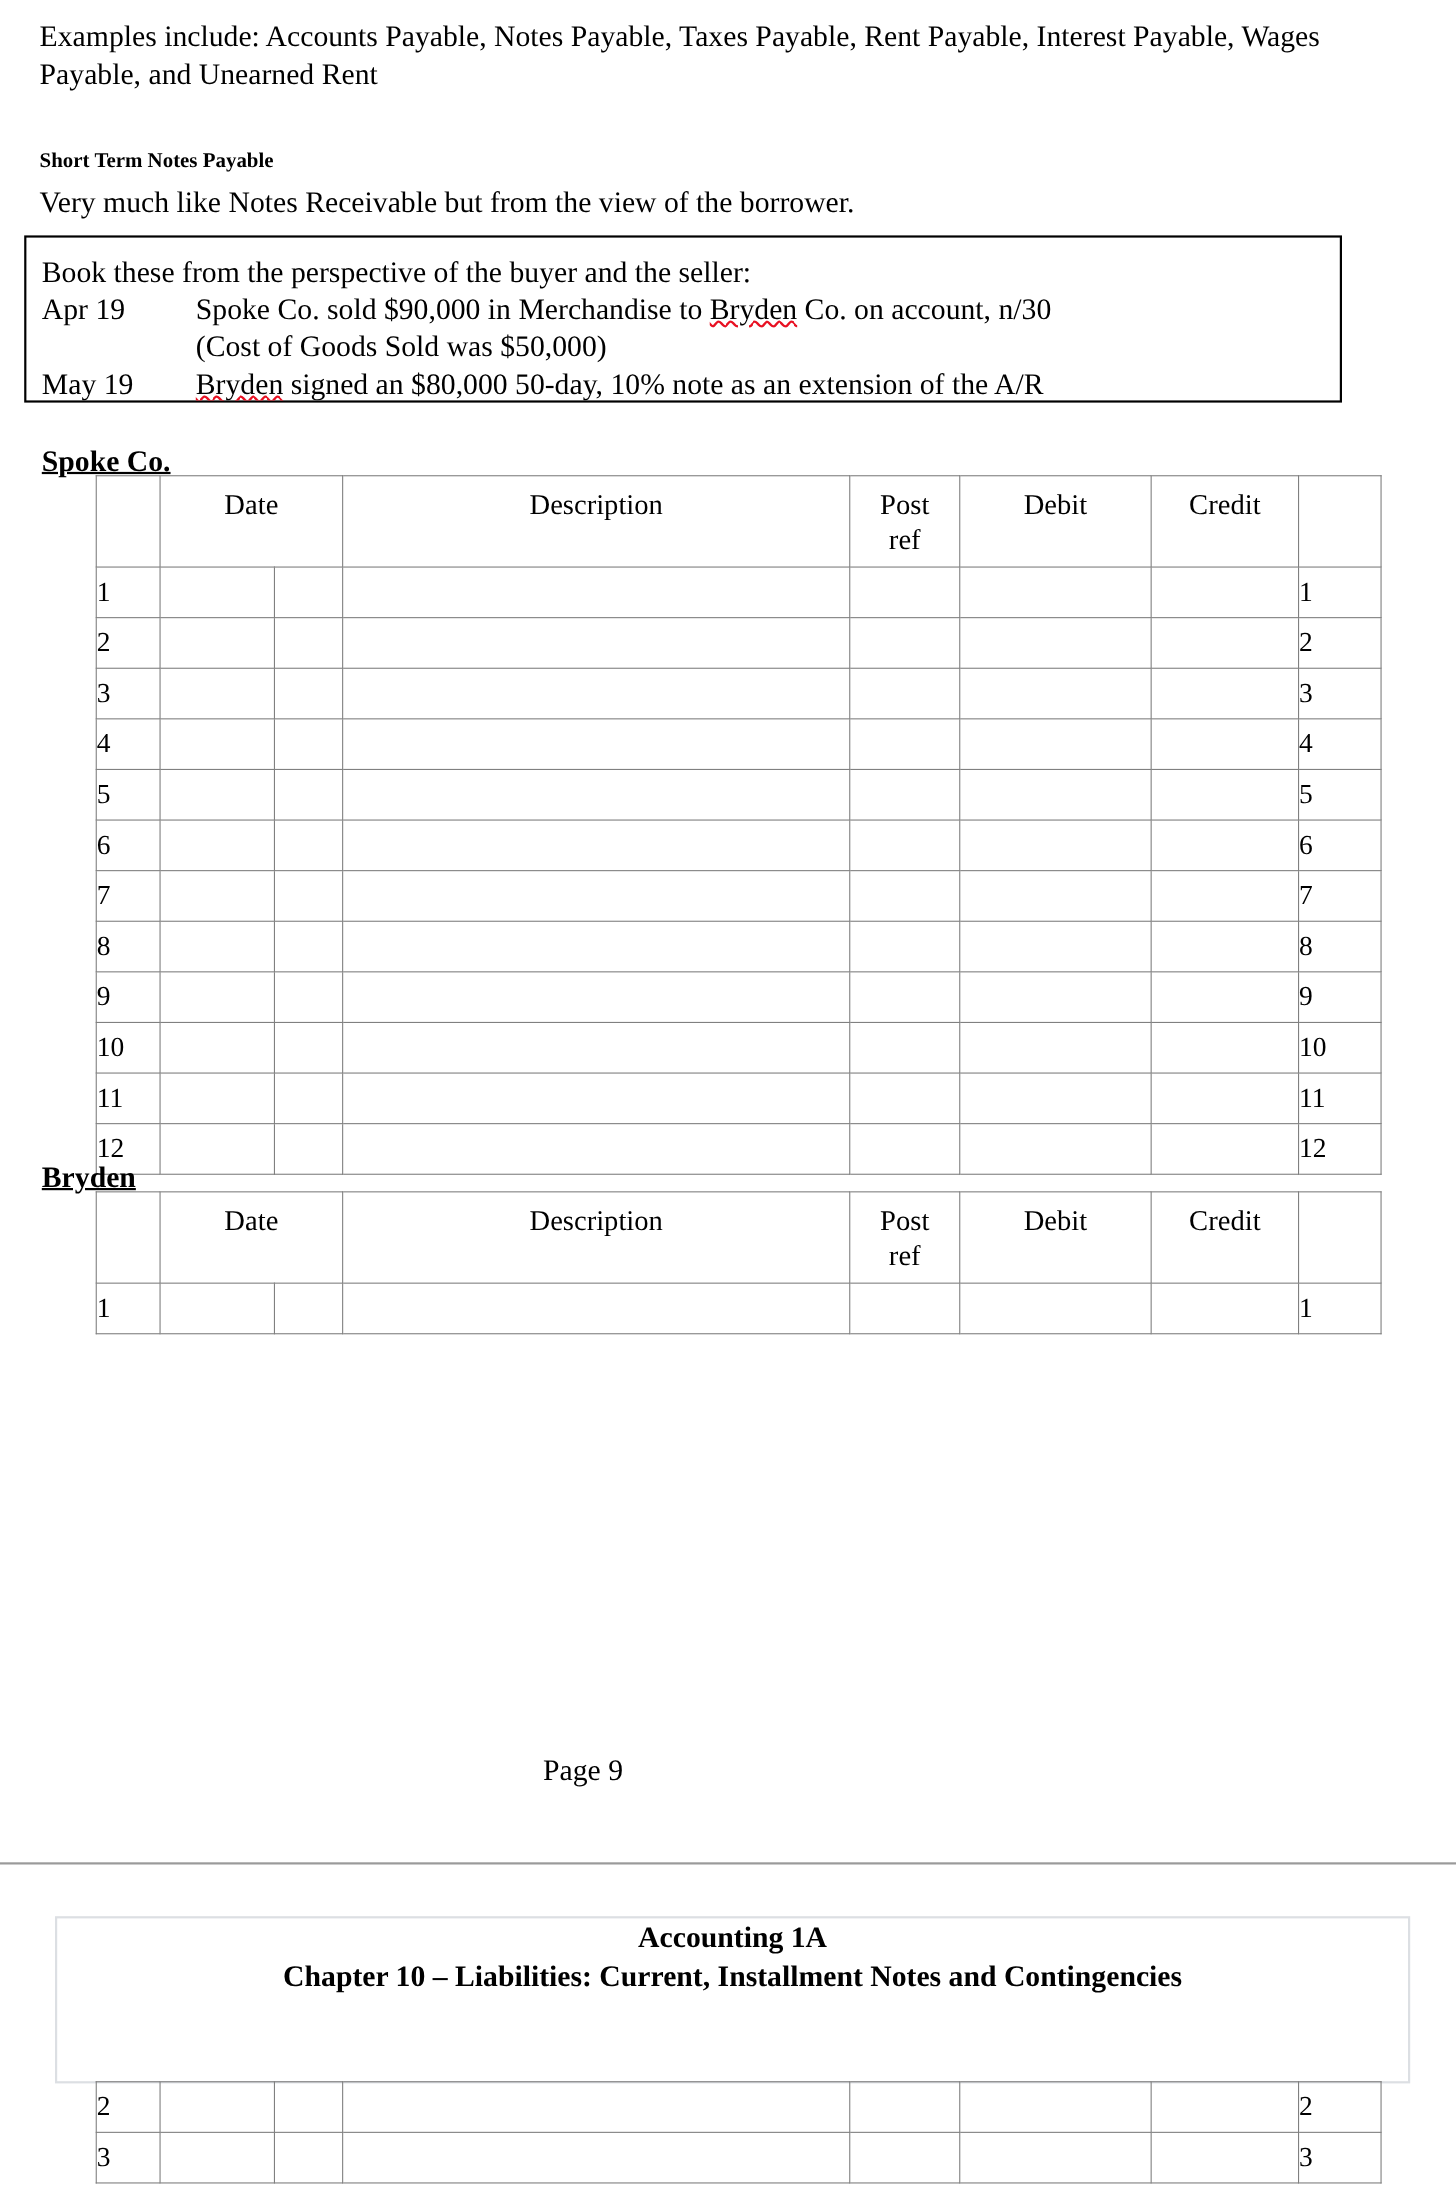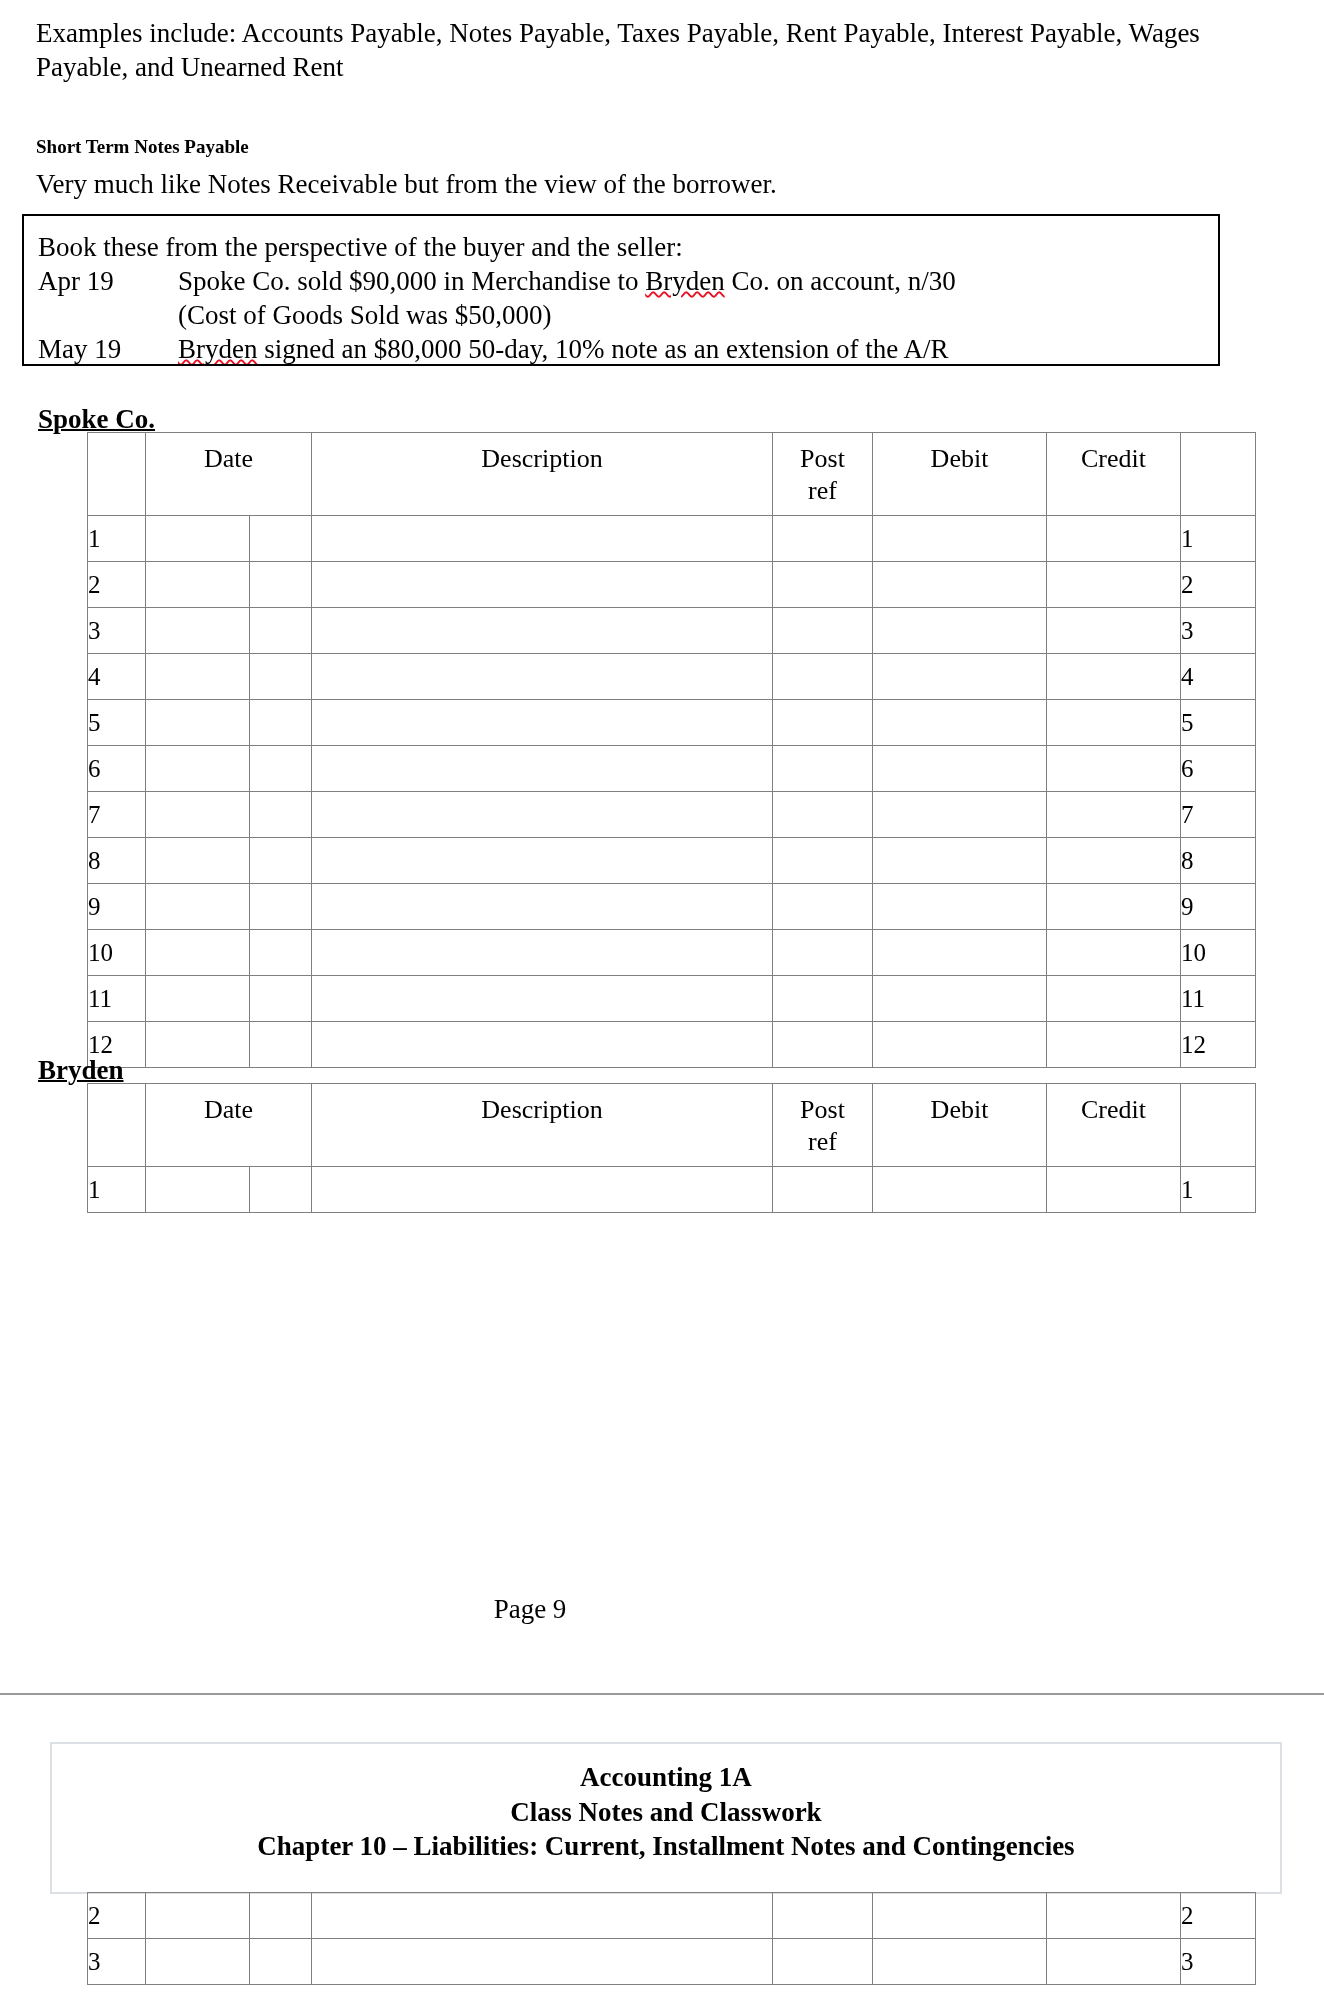--- a/index.html
+++ b/index.html
@@ -183,21 +183,20 @@
     top: 1742px;
     width: 1232px;
     height: 152px;
     border: 2px solid #dcdfe3;
     box-sizing: border-box;
     background: #ffffff;
     text-align: center;
     font-size: 27px;
     font-weight: bold;
     line-height: 1.28;
-    padding-top: 16px;
     box-sizing: border-box;
   }
   .p2-header .ln { display: block; }
 </style>
 </head>
 <body>
 
 <div class="page">
 
   <div class="intro">Examples include:  Accounts Payable, Notes Payable, Taxes Payable, Rent Payable, Interest Payable, Wages Payable, and Unearned Rent</div>
@@ -422,21 +421,20 @@
   <div class="page-footer">Page 9</div>
 
 </div>
 
 <div class="page-break"></div>
 
 <div class="page">
 
   <div class="p2-header">
     <span class="ln">Accounting 1A</span>
-    <span class="ln">Class Notes and Classwork</span>
     <span class="ln">Chapter 10 – Liabilities: Current, Installment Notes and Contingencies</span>
   </div>
 
   <table class="journal" id="page2-table">
     <colgroup>
       <col class="c-num">
         <col class="c-date1">
         <col class="c-date2">
         <col class="c-desc">
       <col class="c-post">

